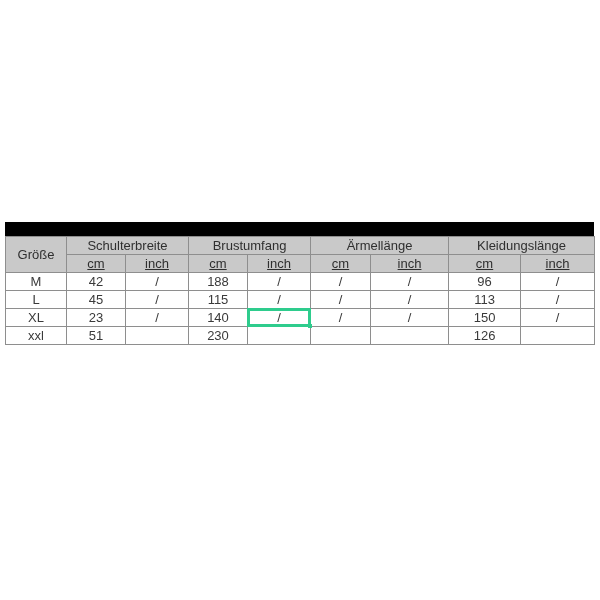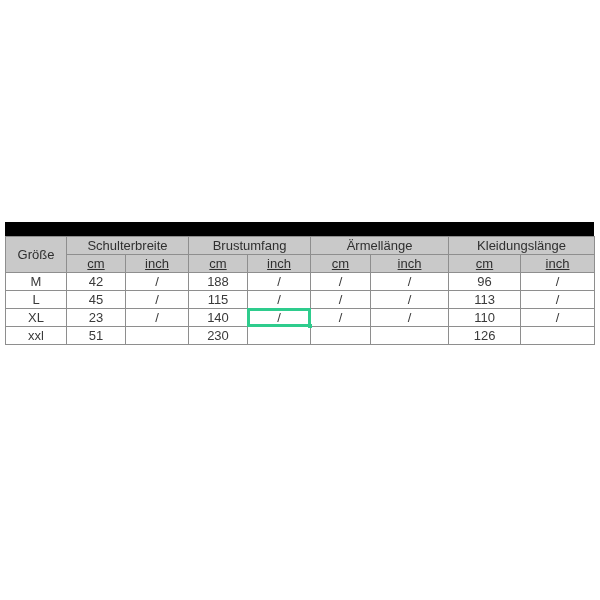--- a/index.html
+++ b/index.html
@@ -185,21 +185,21 @@
           <td>23</td>
           <td>/</td>
           <td>140</td>
           <td class="cell-selected">
             <span>/</span>
             <span class="sel-outline"></span>
             <span class="sel-handle"></span>
           </td>
           <td>/</td>
           <td>/</td>
-          <td>110</td>
+          <td>150</td>
           <td>/</td>
         </tr>
         <tr class="data-row">
           <td>xxl</td>
           <td>51</td>
           <td></td>
           <td>230</td>
           <td></td>
           <td></td>
           <td></td>

